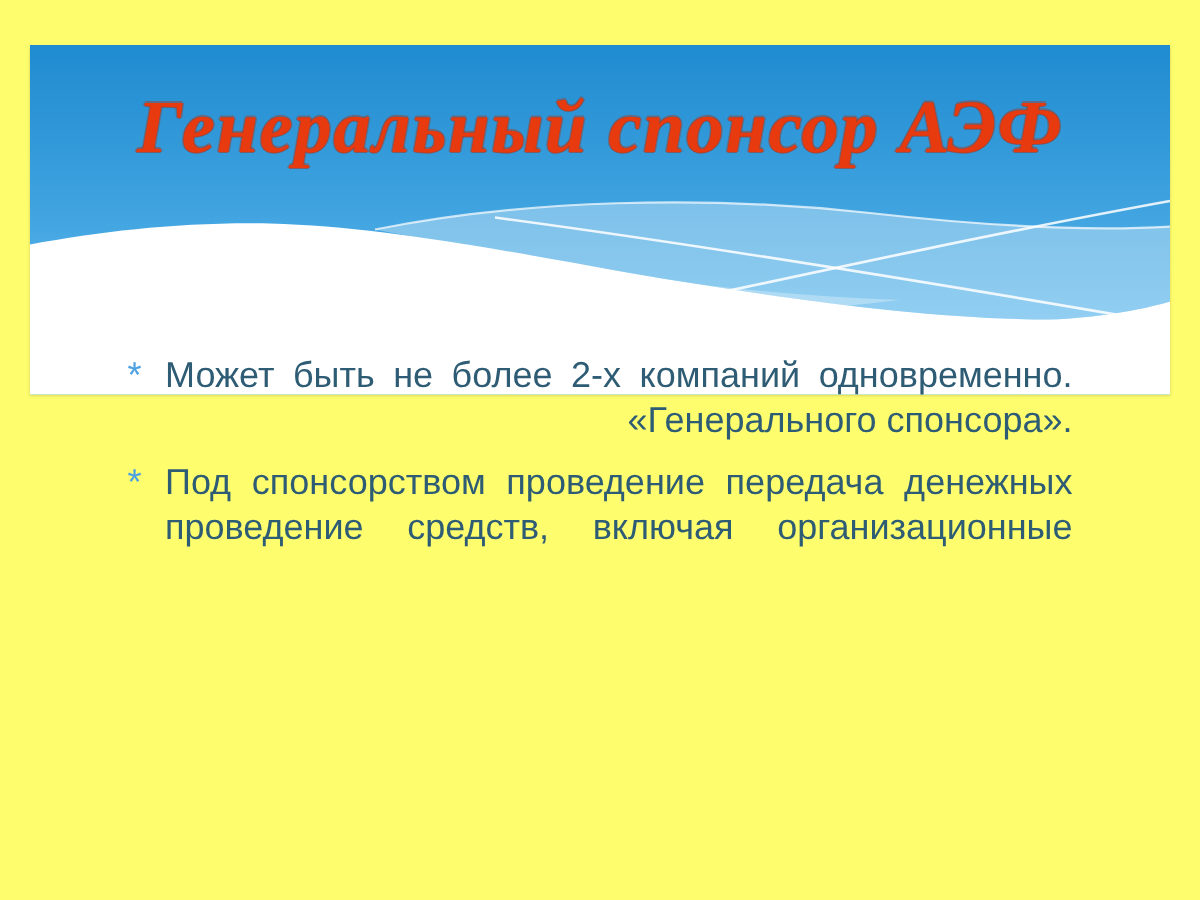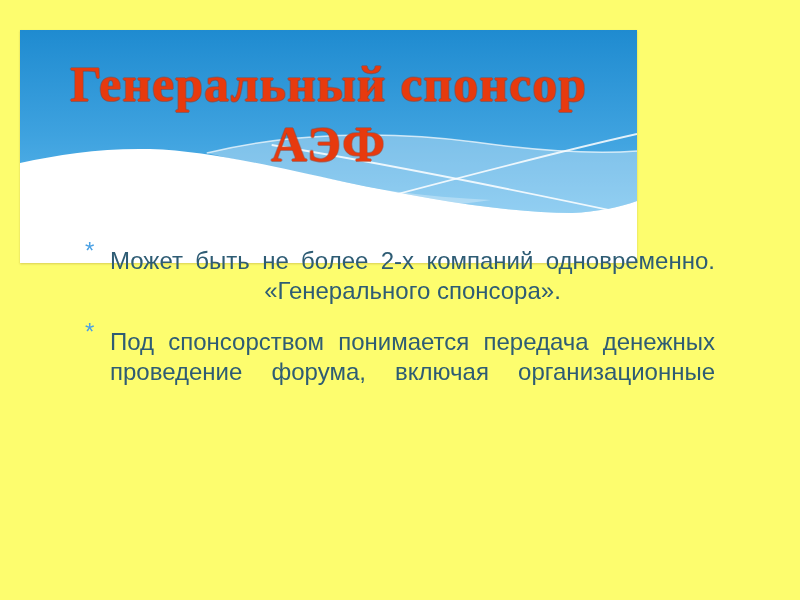--- a/index.html
+++ b/index.html
@@ -13,27 +13,28 @@
   .slide {
     position: relative;
     width: 800px;
     height: 600px;
     background: var(--bg-yellow, #FDFD6E);
   }
   .header {
     position: absolute;
     left: 20px;
     top: 30px;
-    width: 617px;
+    width: 760px;
     height: 233px;
     background: linear-gradient(180deg,
       var(--blue-top, #1F8BD0) 0%,
       var(--blue-mid, #3EA2DF) 45%,
       var(--blue-bottom, #6FC4F3) 100%);
     box-shadow: 0 1px 2px rgba(150, 120, 40, 0.35);
+    font-style: italic;
   }
   .waves {
     position: absolute;
     left: 0;
     top: 0;
     width: 100%;
     height: 100%;
     display: block;
   }
   .title {
@@ -73,24 +74,23 @@
   .marker {
     flex: 0 0 25px;
     width: 25px;
     color: var(--marker-blue, #4BA1E4);
     font-size: 24px;
     line-height: 30px;
   }
   .lines {
     flex: 1 1 auto;
     width: 605px;
-    margin-top: 10px;
   }
   .line {
-    text-align: center;
+    text-align: right;
     white-space: nowrap;
   }
   .line.just {
     text-align: justify;
     text-align-last: justify;
   }
 </style>
 </head>
 <body>
 
@@ -124,19 +124,19 @@
       <div class="bullet">
         <span class="marker">*</span>
         <div class="lines">
           <div class="line just">Может быть не более 2-х компаний одновременно.</div>
           <div class="line">«Генерального спонсора».</div>
         </div>
       </div>
       <div class="bullet">
         <span class="marker">*</span>
         <div class="lines">
-          <div class="line just">Под спонсорством понимается передача денежных</div>
-          <div class="line just">проведение форума, включая организационные</div>
+          <div class="line just">Под спонсорством проведение передача денежных</div>
+          <div class="line just">проведение средств, включая организационные</div>
         </div>
       </div>
     </div>
 
 </div>
 
 </body></html>

